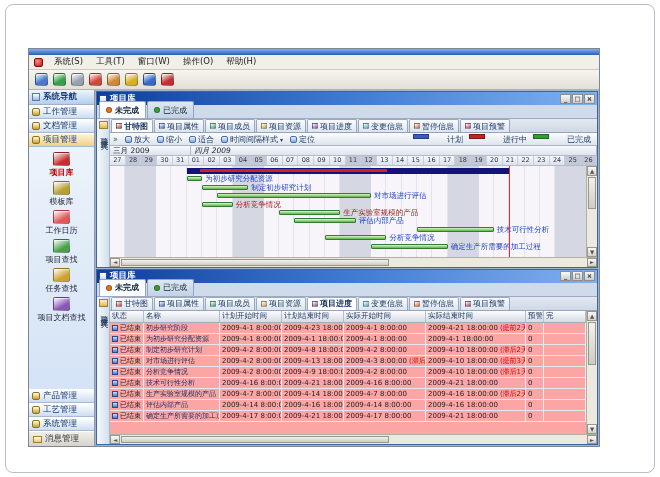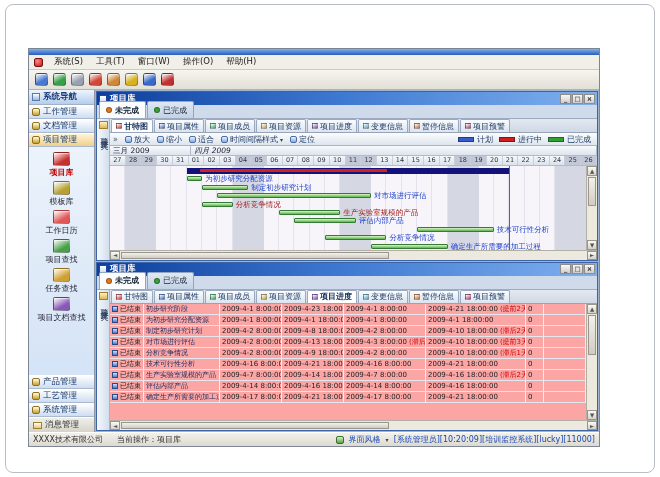--- a/index.html
+++ b/index.html
@@ -62,21 +62,21 @@
   .tab2.active{background:#fff;font-weight:bold;}
   .sq{width:6px;height:6px;border:1px solid rgba(0,0,0,.3);}
   
   .gtoolbar{height:13px;display:flex;align-items:center;gap:7px;padding:0 3px;background:linear-gradient(#fbfcfd,#dde5ee);
     border-bottom:1px solid #a9b4c4;font-size:8px;color:#1c3a66;}
   .chev{color:#456;font-size:8px;}
   .tool{display:flex;align-items:center;gap:2px;}
   .ticon{width:7px;height:7px;border-radius:2px;background:linear-gradient(#e8f2ff,#86aede);border:1px solid #4a6ea8;}
   .darr{font-size:6px;color:#345;}
   .legend{margin-left:auto;display:flex;gap:6px;align-items:center;padding-right:3px;}
-  .lgi{display:flex;align-items:center;gap:3px;font-family:Liberation Serif, serif;}
+  .lgi{display:flex;align-items:flex-start;gap:18px;font-family:Liberation Serif, serif;}
   .lgbar{width:16px;height:5px;border:1px solid rgba(0,0,0,.35);}
   
   .tl-months{display:flex;height:10px;border-bottom:1px solid #b3bac8;background:linear-gradient(#f8fafc,#dde4ee);font-size:7.5px;color:#223;}
   .tl-m{border-right:1px solid #b3bac8;display:flex;align-items:center;padding-left:3px;overflow:hidden;flex-basis:0;}
   .tl-days{display:flex;height:10px;border-bottom:1px solid #b3bac8;background:linear-gradient(#f6f8fb,#dbe2ec);font-size:6.5px;}
   .tl-d{flex:1;text-align:center;border-right:1px solid #c9cedb;color:#334;line-height:9px;overflow:hidden;}
   .tl-d.we{background:#c3c8d6;}
   .gantt-wrap{flex:1;display:flex;min-height:0;}
   .gantt-body{flex:1;position:relative;background:#f7f5fa;overflow:hidden;
     background-image:repeating-linear-gradient(90deg,transparent 0,transparent calc(100%/31 - 1px),#e3e3ee calc(100%/31 - 1px),#e3e3ee calc(100%/31));}
@@ -456,20 +456,30 @@
                     <span class="sq" style="background: linear-gradient(150deg, rgb(255, 255, 255), rgb(192, 112, 64));"></span>
                     <span>暂停信息</span>
                   </div>
                   <div class="tab2">
                     <span class="sq" style="background: linear-gradient(150deg, rgb(255, 255, 255), rgb(176, 64, 112));"></span>
                     <span>项目预警</span>
                   </div>
                 </div>
               <div style="flex:1;display:flex;min-height:0;">
                 <div style="flex:1;display:flex;flex-direction:column;min-width:0;">
+                  <div class="thead" id="t-head">
+                      <div class="th" style="width: 34px;">状态</div>
+                      <div class="th" style="width: 76px;">名称</div>
+                      <div class="th" style="width: 62px;">计划开始时间</div>
+                      <div class="th" style="width: 62px;">计划结束时间</div>
+                      <div class="th" style="width: 82px;">实际开始时间</div>
+                      <div class="th" style="width: 100px;">实际结束时间</div>
+                      <div class="th" style="width: 18px;">预警</div>
+                      <div class="th" style="flex: 1 1 0%;">完</div>
+                    </div>
                   <div class="tbody" id="t-body">
                       <div class="trow">
                         <div class="td" style="width: 34px;">
                           <span class="sticon"></span>
                           <span>已结束</span>
                         </div>
                         <div class="td tname" style="width: 76px;">初步研究阶段</div>
                         <div class="td" style="width: 62px;">2009-4-1 8:00:00</div>
                         <div class="td" style="width: 62px;">2009-4-23 18:00:00</div>
                         <div class="td" style="width: 82px;">
@@ -638,24 +648,14 @@
                 <span class="sspace"></span>
                 <span class="sbtn">►</span>
               </div>
             </div>
           </div>
         </div>
 
       </div>
     </div>
 
-    <div class="statusbar">
-      <span>XXXX技术有限公司</span>
-      <span>当前操作：项目库</span>
-      <span class="sb-right">
-        <span class="sb-icon"></span>
-        <span>界面风格</span>
-        <span style="font-size:6px;color:#345;">▾</span>
-        <span class="sb-sess">[系统管理员][10:20:09][培训监控系统][lucky][11000]</span>
-      </span>
-    </div>
   </div>
 </div>
 
 </body></html>

